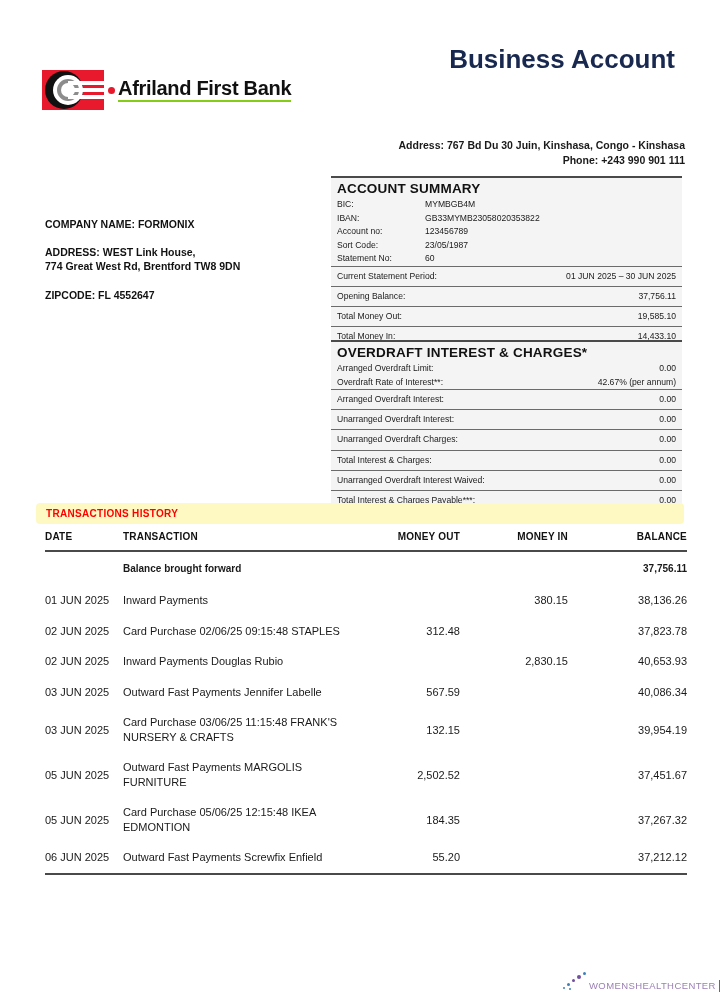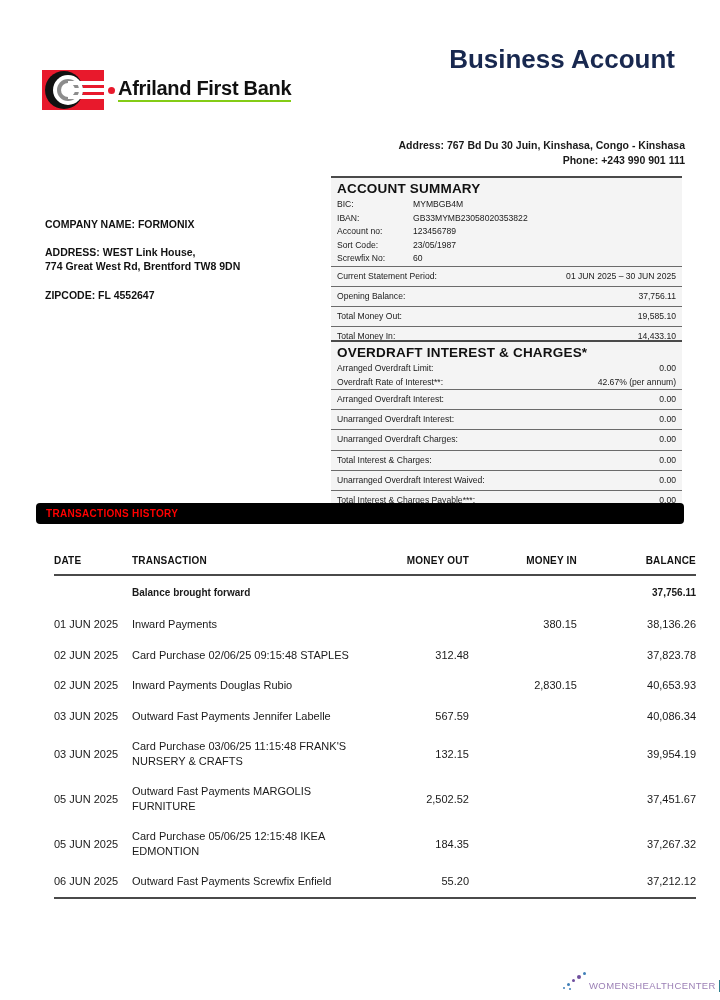--- a/index.html
+++ b/index.html
@@ -147,21 +147,21 @@
   .kvrow {
     display: flex;
     font-size: 8.6px;
     color: #1a1a1a;
     padding: 1.2px 6px;
     line-height: 1.3;
   }
   .kvrow .k { flex: none; }
   .kvrow .v { }
   
-  .idrow .k { width: 76px; }
+  .idrow .k { width: 88px; }
 
   .lined {
     border-top: 1px solid #6b6b6b;
     display: flex;
     justify-content: space-between;
     font-size: 8.6px;
     padding: 4px 6px;
     line-height: 1.3;
   }
   .lined .k { flex: none; }
@@ -176,41 +176,40 @@
     font-size: 12px;
     font-weight: bold;
     color: #111111;
   }
   .th-band {
     position: absolute;
     left: 36px;
     top: 503px;
     width: 648px;
     height: 21px;
-    background: #000000;
+    background: #fef9c3;
     border-radius: 4px;
     display: flex;
     align-items: center;
   }
   .th-band .label {
     font-size: 10px;
     font-weight: bold;
     color: #ff0000;
     letter-spacing: 0.3px;
     padding-left: 10px;
   }
 
   .txtable {
     position: absolute;
     left: 45px;
-    top: 555px;
+    top: 531px;
     width: 630px;
     border-collapse: collapse;
     table-layout: fixed;
-    margin-left: 9px;
   }
   .txtable th {
     font-size: 10px;
     font-weight: bold;
     color: #111111;
     padding: 0 0 8px 0;
     letter-spacing: 0.2px;
   }
   .txtable td {
     font-size: 11px;
@@ -328,21 +327,21 @@
   </div>
   <div class="kvrow idrow">
     <span class="k">Account no:</span>
     <span class="v">123456789</span>
   </div>
   <div class="kvrow idrow">
     <span class="k">Sort Code:</span>
     <span class="v">23/05/1987</span>
   </div>
   <div class="kvrow idrow">
-    <span class="k">Screwfix No:</span>
+    <span class="k">Statement No:</span>
     <span class="v">60</span>
   </div>
 
   <div class="lined">
     <span class="k">Current Statement Period:</span>
     <span class="v">01 JUN 2025 – 30 JUN 2025</span>
   </div>
   <div class="lined">
     <span class="k">Opening Balance:</span>
     <span class="v">37,756.11</span>

